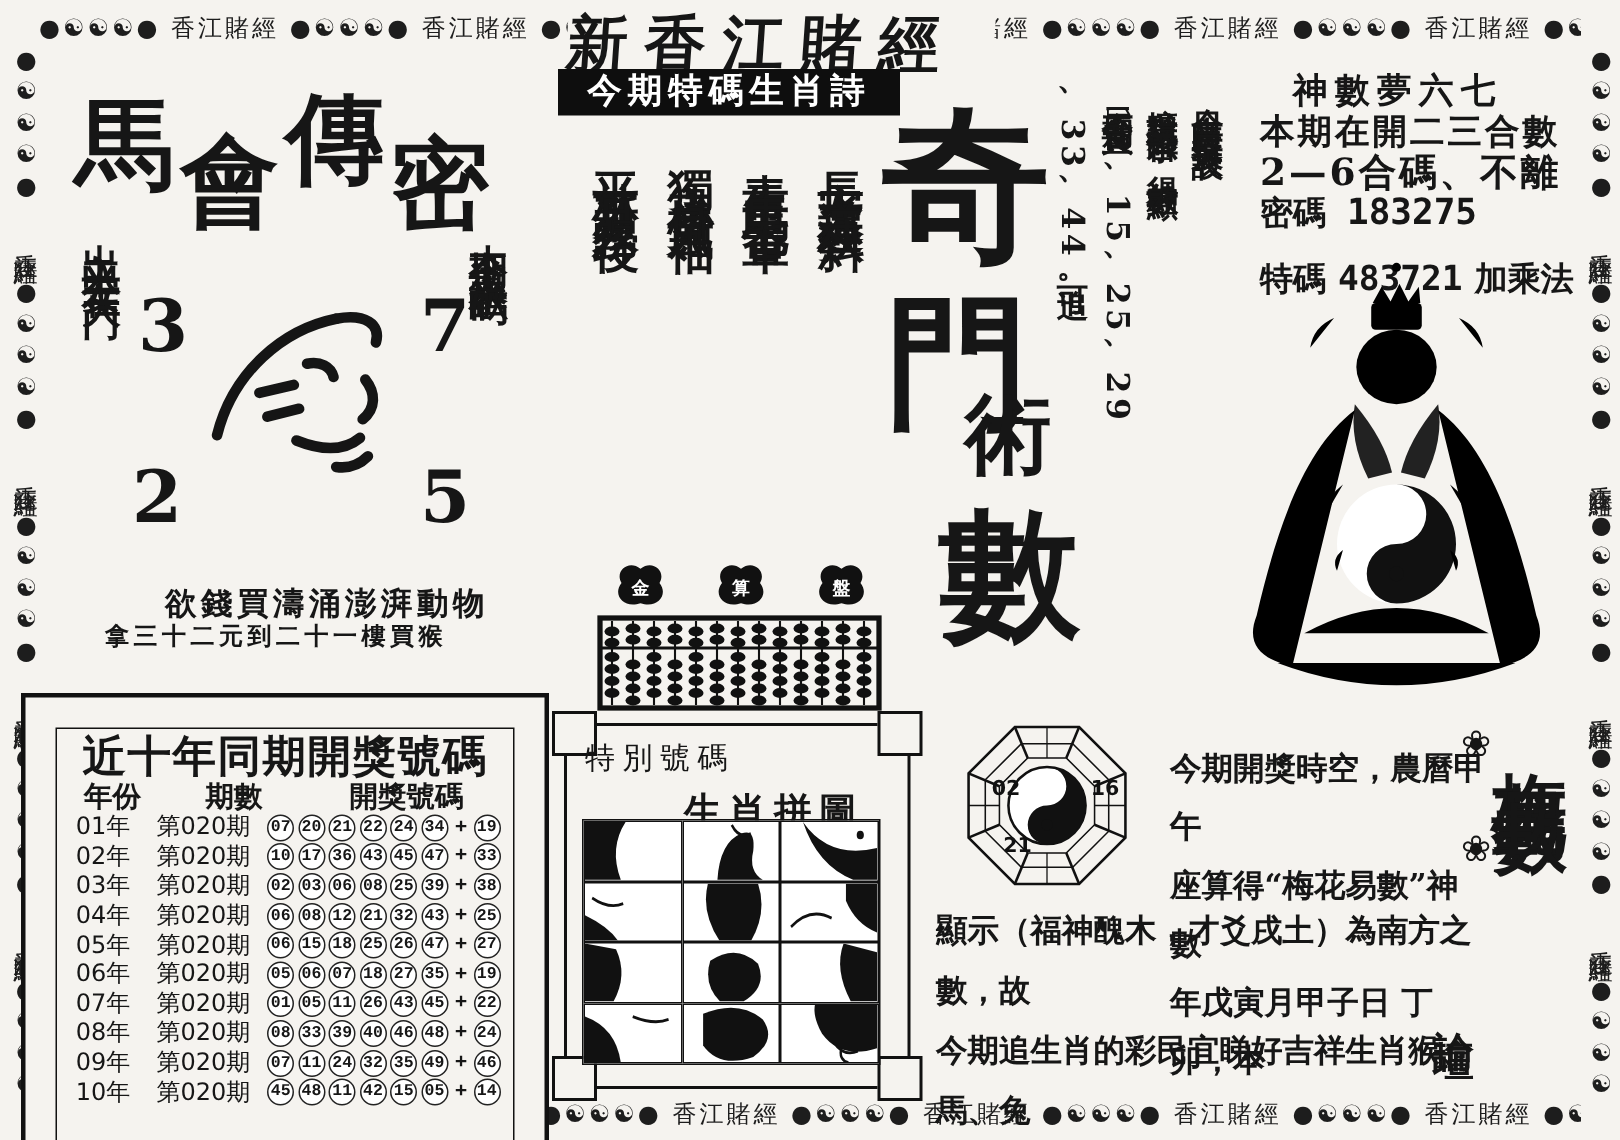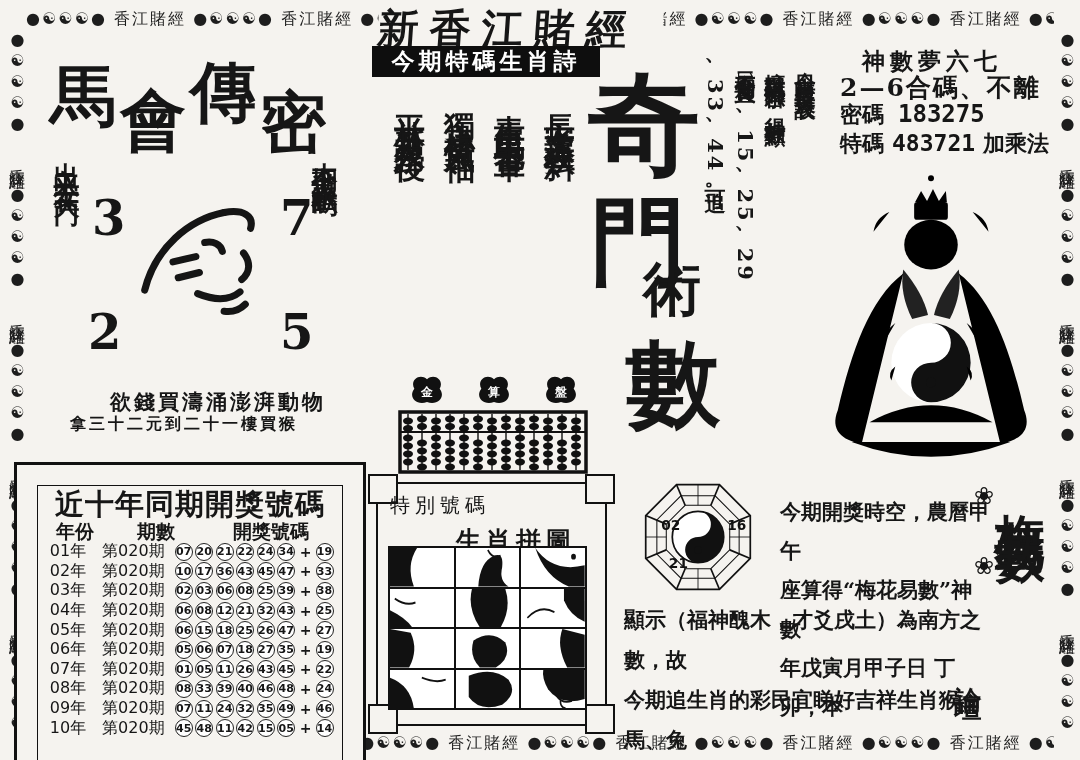--- a/index.html
+++ b/index.html
@@ -44,21 +44,21 @@
   .tbl-outer{left:14px; top:462px; width:352px; height:356px; border:3px solid #111; padding:20px; box-sizing:border-box; background:var(--paper);}
   .tbl-inner{border:1.5px solid #111; height:100%; box-sizing:border-box; padding:2px 6px;}
   .tbl-title{font-size:29px; font-weight:900; text-align:center; letter-spacing:1px; line-height:32px;}
   .t-head{display:flex; font-size:19px; font-weight:800; line-height:22px;}
   .t-head .h-year{width:62px; text-align:center;}
   .t-head .h-period{width:100px; text-align:center;}
   .t-head .h-nums{flex:1; text-align:center;}
   .t-row{display:flex; align-items:center; height:19.6px;}
   .t-year{width:58px; text-align:center; font-size:16px;}
   .t-period{width:100px; text-align:center; font-size:16px;}
-  .t-balls{flex:1; display:flex; align-items:center; justify-content:space-between;}
+  .t-balls{flex:1; display:flex; align-items:center; justify-content:space-between;font-family:Liberation Mono, monospace;}
   .ball{width:18px; height:18px; border:1.3px solid #222; border-radius:50%; display:inline-flex;
     align-items:center; justify-content:center; font-size:11px; font-weight:700; margin-right:2.5px; box-sizing:border-box; background:#fff;}
   .t-plus{font-size:14px; font-weight:700; margin:0 4px 0 2px;}
 
   
   .poem{left:385px; top:90px; height:272px; font-size:31px; font-weight:700; letter-spacing:6px;}
   .poem div{line-height:50px; width:50px;}
   .qimen{font-weight:900; line-height:1;}
   .qi{left:588px; top:68px; font-size:112px;}
   .men{left:590px; top:194px; font-size:96px;}
@@ -74,21 +74,21 @@
   
   .ritual{left:700px; top:55px; height:318px; font-size:21px; letter-spacing:3px; font-weight:600;}
   .ritual div{line-height:30px; width:30px;}
   .shenshu{left:840px; top:48px; width:212px; font-weight:800;}
   .shenshu .l1{font-size:23px; padding-left:22px; letter-spacing:5px; line-height:26px;}
   .shenshu .l2{font-size:23px; letter-spacing:2px; line-height:27px;}
   .shenshu .l3{font-size:25px; letter-spacing:2px; line-height:27px;}
   .shenshu .l4{font-size:22px; line-height:27px; display:flex; align-items:baseline;}
   .shenshu .l4 .val{font-family:"DejaVu Sans Mono","Liberation Mono",monospace; font-size:24px; font-weight:700; margin-left:14px;}
   .shenshu .l5{font-size:22px; line-height:29px; display:flex; align-items:baseline;}
-  .shenshu .l5 .val{font-family:"DejaVu Sans Mono","Liberation Mono",monospace; font-size:23px; font-weight:700; margin:1px 8px;}
+  .shenshu .l5 .val{font-family:"DejaVu Sans Mono","Liberation Mono",monospace; font-size:23px; font-weight:700; margin:16px 8px;}
 
   
   .deity{left:812px; top:172px;}
 
   
   .puzzle-box{left:376px; top:482px; width:227px; height:240px; border:2px solid #111; background:var(--paper);}
   .tab{position:absolute; width:26px; height:26px; border:2px solid #111; background:var(--paper);}
   .tab.tl{left:-10px; top:-10px;} .tab.tr{right:-10px; top:-10px;}
   .tab.bl{left:-10px; bottom:-10px;} .tab.br{right:-10px; bottom:-10px;}
   .pz-t1{position:absolute; left:12px; top:8px; font-size:20px; font-weight:400; letter-spacing:5px;}
@@ -430,20 +430,21 @@
 
   <div class="abs vmix ritual serif">
     <div>今日吉時曾道長披衣設</div>
     <div>壇默求祖師啓示。得神數顯</div>
     <div>示今期宜買12、15、25、29</div>
     <div>、33、44可追。</div>
   </div>
 
   <div class="abs shenshu serif">
     <div class="l1">神數夢六七</div>
+    <div class="l2">本期在開二三合數</div>
     <div class="l3">2—6合碼、不離</div>
     <div class="l4">
       <span>密碼</span>
       <span class="val">183275</span>
     </div>
     <div class="l5">
       <span>特碼</span>
       <span class="val">483721</span>
       <span>加乘法</span>
     </div>

